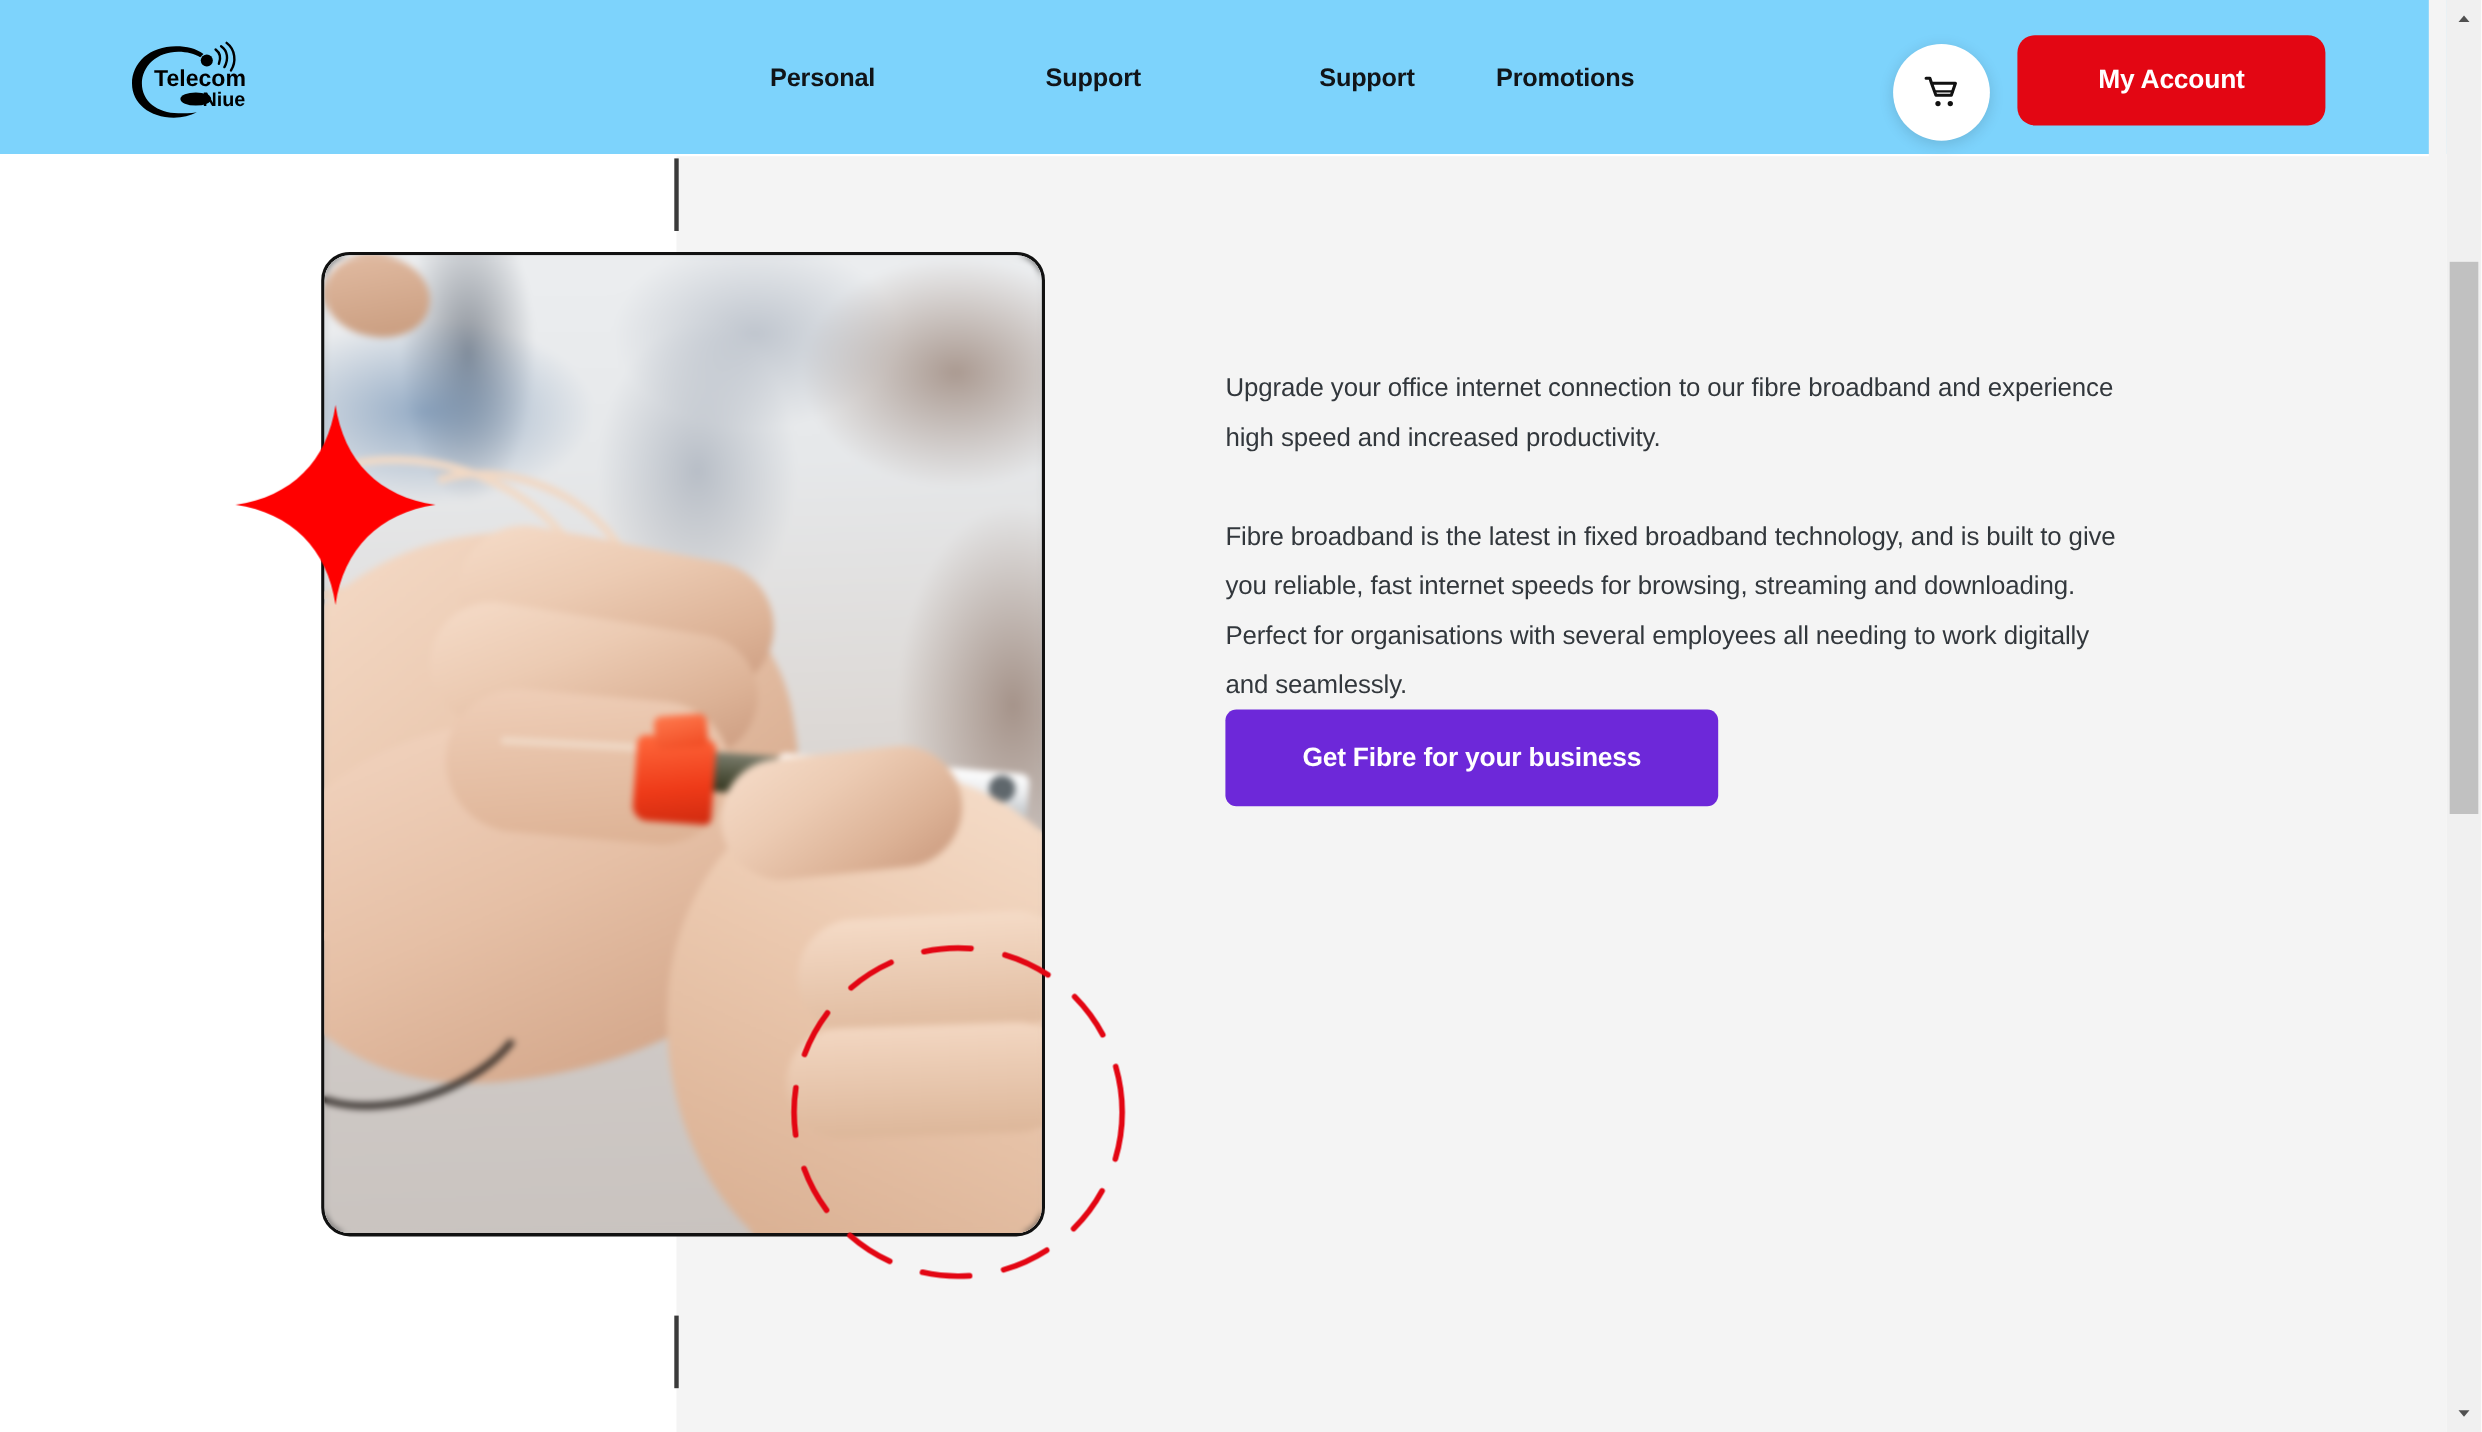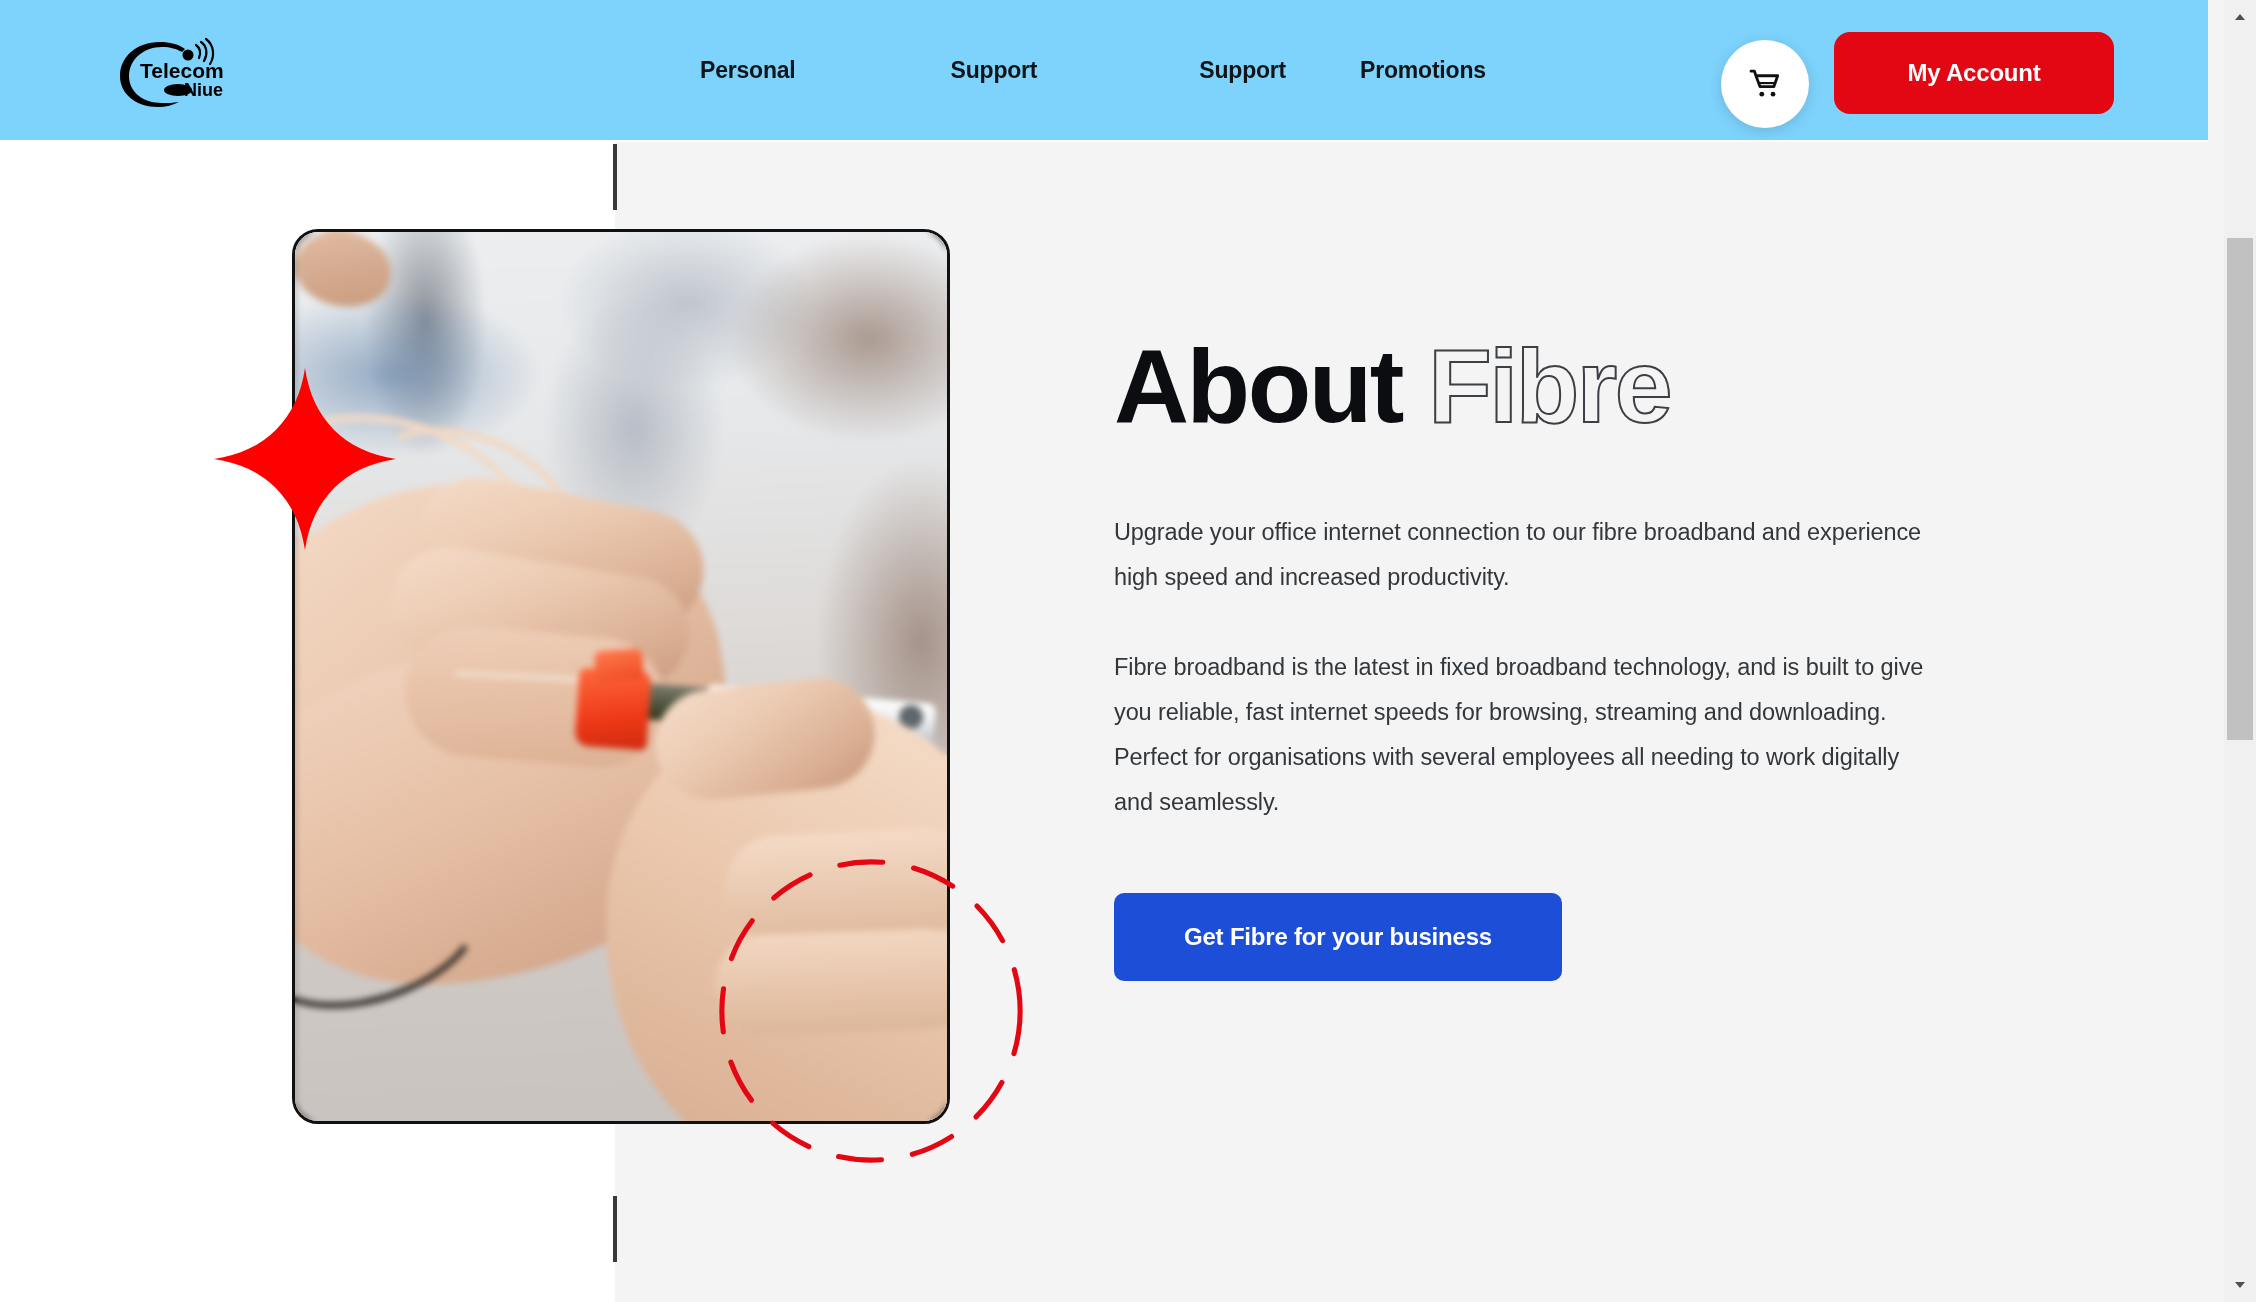--- a/index.html
+++ b/index.html
@@ -370,24 +370,23 @@
     line-height: 45px;
     color: #32373c;
     font-weight: 400;
     letter-spacing: -0.1px;
     max-width: 828px;
   }
   .para + .para { margin-top: 45px; }
 
   .cta-btn {
     display: block;
-    margin-top: 68px;
     width: 448px;
     height: 88px;
-    background: #1d4ed8;
+    background: #6d28d9;
     border: none;
     border-radius: 10px;
     color: #ffffff;
     font-family: "Liberation Sans", sans-serif;
     font-size: 24px;
     font-weight: 700;
     letter-spacing: -0.2px;
     cursor: pointer;
   }
 
@@ -496,23 +495,20 @@
         <path d="M7.2 11.3 h13.1" stroke="#111" stroke-width="1.6"></path>
         <circle cx="9.6" cy="19.6" r="1.8" fill="#111"></circle>
         <circle cx="18" cy="19.6" r="1.8" fill="#111"></circle>
       </svg>
     </button>
 
     <button class="account-btn">My Account</button>
   </div>
 
   <div class="content">
-    <h1 class="heading">
-      <span class="solid">About</span><span> </span><span class="outline">Fibre</span>
-    </h1>
 
     <p class="para">Upgrade your office internet connection to our fibre broadband and experience high speed and increased productivity.</p>
     <p class="para">Fibre broadband is the latest in fixed broadband technology, and is built to give you reliable, fast internet speeds for browsing, streaming and downloading. Perfect for organisations with several employees all needing to work digitally and seamlessly.</p>
 
     <button class="cta-btn">Get Fibre for your business</button>
   </div>
 
   <div class="scrollbar">
     <div class="sb-track-strip"></div>
     <div class="sb-arrow up">

